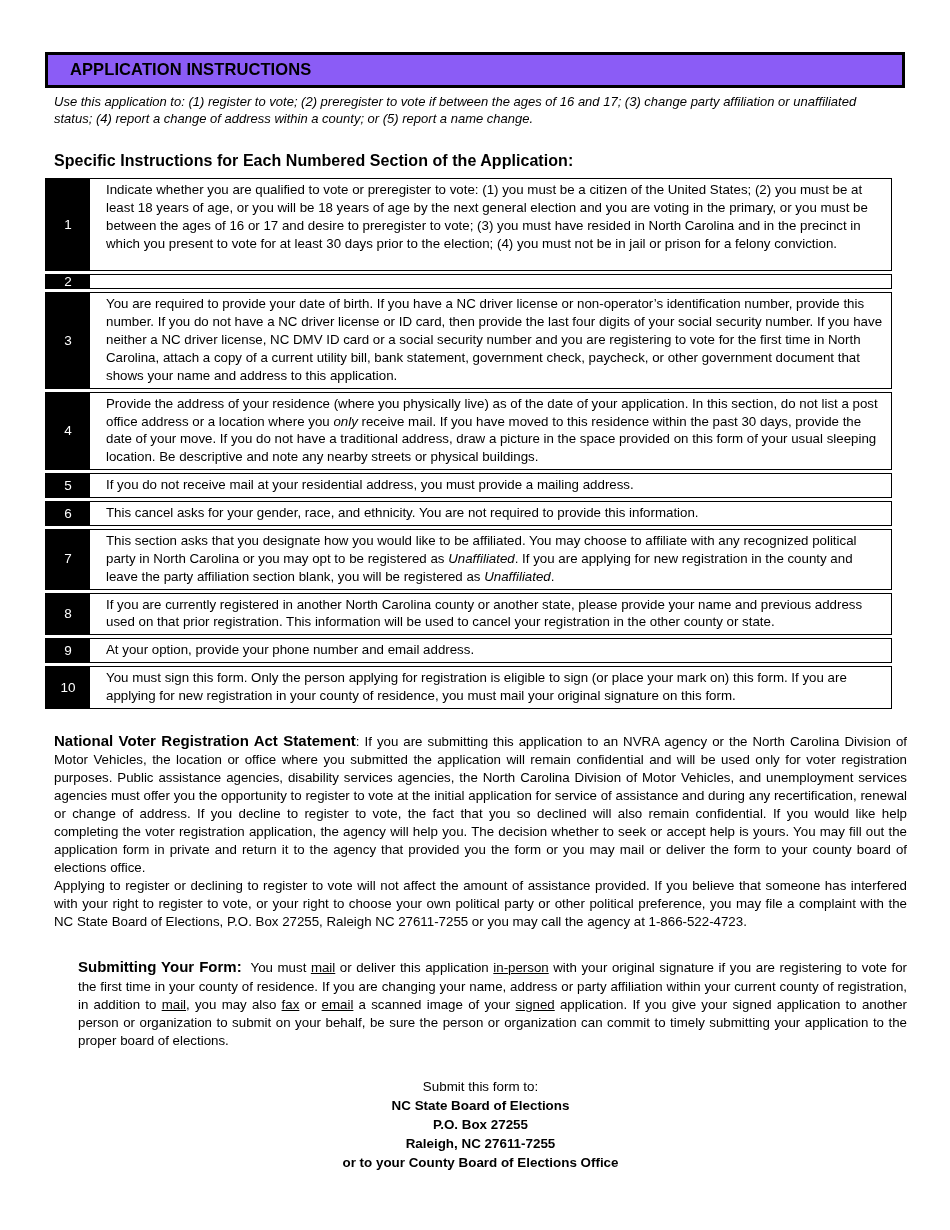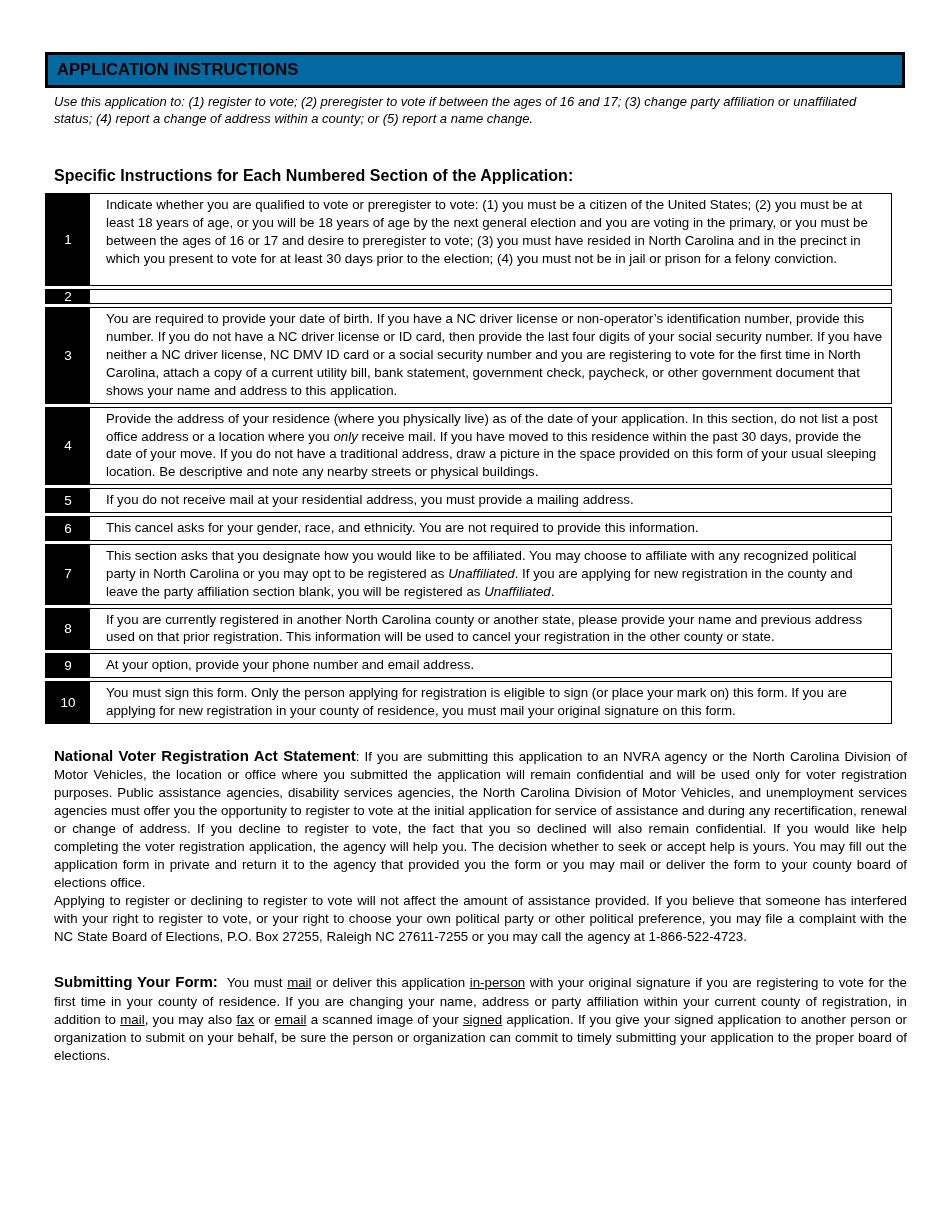--- a/index.html
+++ b/index.html
@@ -25,24 +25,24 @@
   .content {
     position: absolute;
     left: 45px;
     top: 52px;
     width: 862px;
   }
 
   
   .header-box {
     border: 3px solid #000000;
-    background: #0369a1;
+    background: #8b5cf6;
     width: 860px;
     box-sizing: border-box;
-    padding: 5px 9px 6px 9px;
+    padding: 5px 9px 6px 22px;
   }
   .header-title {
     font-size: 16.5px;
     font-weight: bold;
     letter-spacing: 0.1px;
     line-height: 1.15;
   }
   .header-sub {
     font-style: italic;
     font-size: 13px;
@@ -51,21 +51,21 @@
     padding-left: 9px;
     padding-right: 18px;
     width: 845px;
     box-sizing: border-box;
   }
 
   
   .sec-heading {
     font-size: 16px;
     font-weight: bold;
-    margin-top: 40px;
+    margin-top: 25px;
     margin-bottom: 8px;
     padding-left: 9px;
     letter-spacing: 0.05px;
   }
 
   
   .instr-table {
     width: 847px;
     border-collapse: separate;
     border-spacing: 0;
@@ -116,20 +116,21 @@
     font-weight: bold;
     font-size: 15px;
   }
   .sub-para { margin-top: 0; }
 
   .submit-block { margin-top: 26px; padding-left: 9px; width: 853px; }
   .submit-para {
     font-size: 13.3px;
     line-height: 1.36;
     text-align: justify;
+    margin-left: 24px;
   }
   u { text-decoration: underline; }
   i { font-style: italic; }
 
   
   .address-block {
     margin-top: 27px;
     text-align: center;
     width: 853px;
     padding-left: 9px;
@@ -208,15 +209,22 @@
 
     <div class="para-block">
       <div class="para justified"><span class="para-lead">National Voter Registration Act Statement</span>: If you are submitting this application to an NVRA agency or the North Carolina Division of Motor Vehicles, the location or office where you submitted the application will remain confidential and will be used only for voter registration purposes. Public assistance agencies, disability services agencies, the North Carolina Division of Motor Vehicles, and unemployment services agencies must offer you the opportunity to register to vote at the initial application for service of assistance and during any recertification, renewal or change of address. If you decline to register to vote, the fact that you so declined will also remain confidential. If you would like help completing the voter registration application, the agency will help you. The decision whether to seek or accept help is yours. You may fill out the application form in private and return it to the agency that provided you the form or you may mail or deliver the form to your county board of elections office.</div>
       <div class="para justified sub-para">Applying to register or declining to register to vote will not affect the amount of assistance provided. If you believe that someone has interfered with your right to register to vote, or your right to choose your own political party or other political preference, you may file a complaint with the NC State Board of Elections, P.O. Box 27255, Raleigh NC 27611-7255 or you may call the agency at 1-866-522-4723.</div>
     </div>
 
     <div class="submit-block">
       <div class="submit-para"><span class="para-lead-sm">Submitting Your Form:</span>&nbsp; You must <u>mail</u> or deliver this application <u>in-person</u> with your original signature if you are registering to vote for the first time in your county of residence. If you are changing your name, address or party affiliation within your current county of registration, in addition to <u>mail</u>, you may also <u>fax</u> or <u>email</u> a scanned image of your <u>signed</u> application. If you give your signed application to another person or organization to submit on your behalf, be sure the person or organization can commit to timely submitting your application to the proper board of elections.</div>
     </div>
 
+    <div class="address-block">
+      <div class="addr-line">Submit this form to:</div>
+      <div class="addr-line bold">NC State Board of Elections</div>
+      <div class="addr-line bold">P.O. Box 27255</div>
+      <div class="addr-line bold">Raleigh, NC 27611-7255</div>
+      <div class="addr-line bold">or to your County Board of Elections Office</div>
+    </div>
 
   </div>
 </div>
 
 </body></html>

